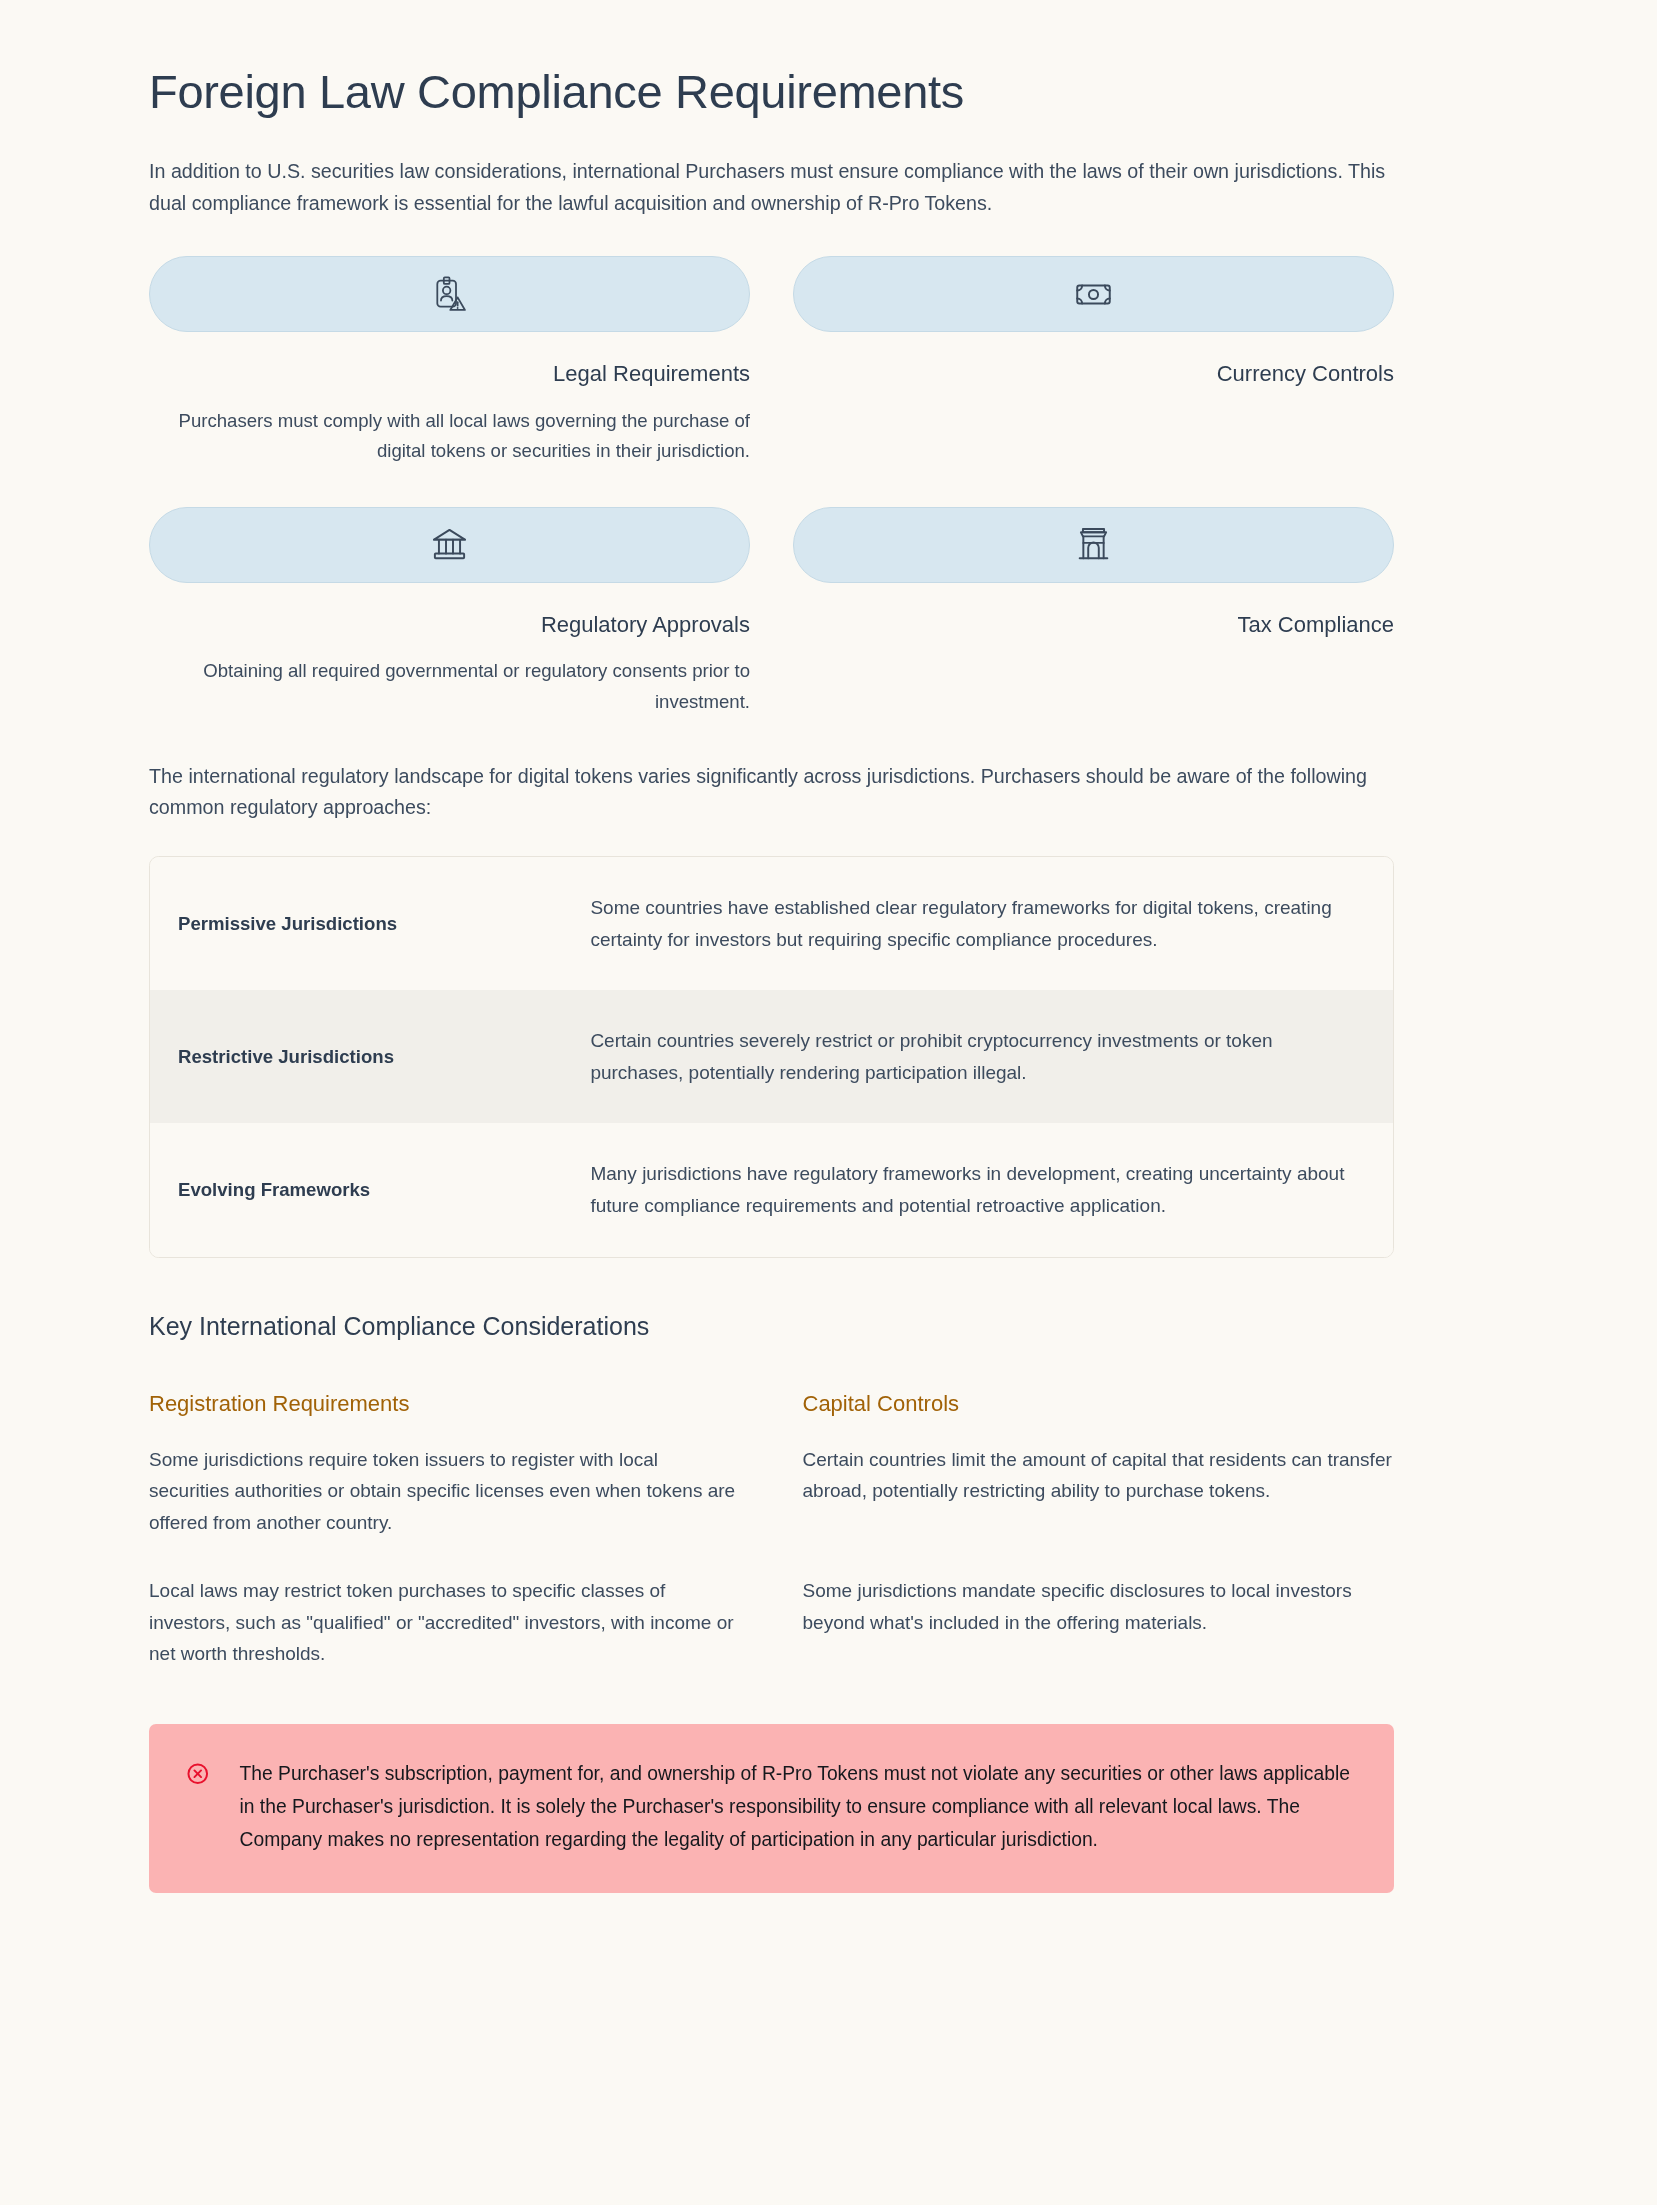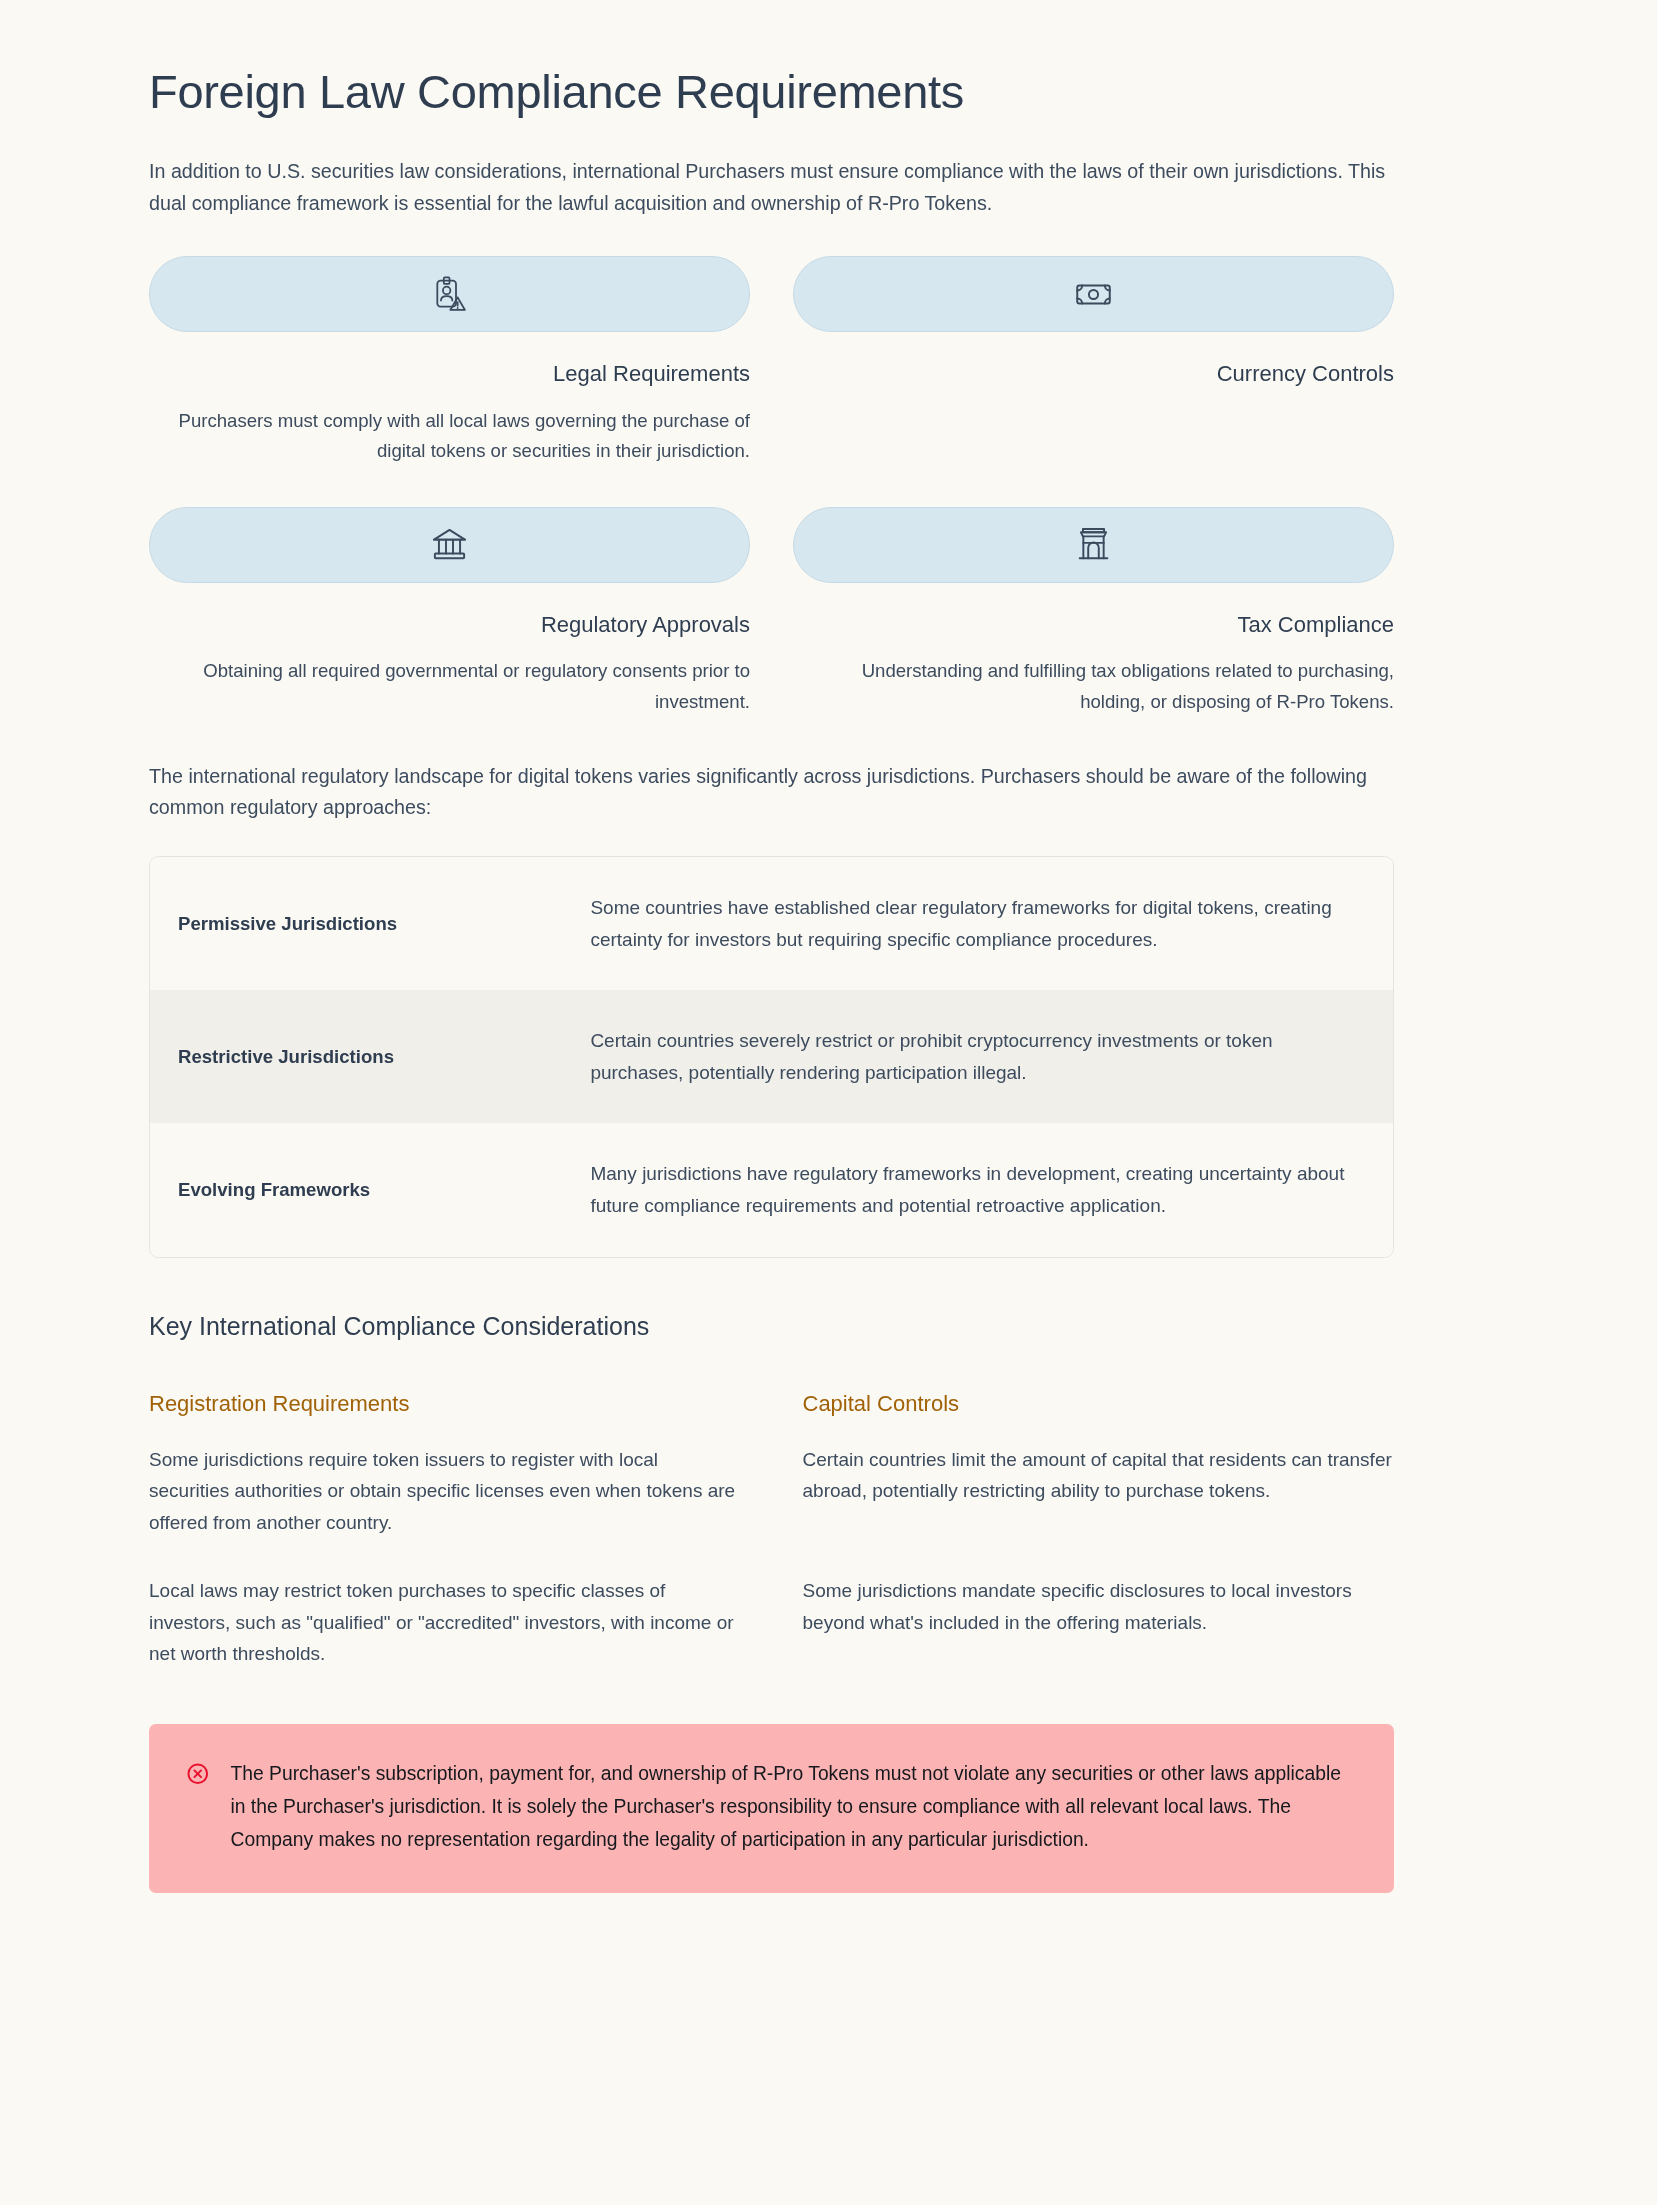--- a/index.html
+++ b/index.html
@@ -155,21 +155,21 @@
     color: #3c4b5e;
   }
 
   
   .alert {
     background: #fbb3b3;
     border-radius: 7px;
     padding: 33px 37px 37px 37px;
     display: flex;
     align-items: flex-start;
-    gap: 21px;
+    gap: 30px;
   }
 
   .alert-icon {
     flex: 0 0 auto;
     margin-top: 5.5px;
   }
 
   .alert-icon svg { display: block; }
 
   .alert-text {
@@ -250,21 +250,20 @@
             <path d="M8.5 9h31l-2.5 5h-26z"></path>
             <path d="M11.5 14v27"></path>
             <path d="M36.5 14v27"></path>
             <path d="M11.5 22h25"></path>
             <path d="M17.5 41V28a6.5 6.5 0 0 1 13 0v13"></path>
             <path d="M7 41h34"></path>
           </svg>
         </span>
       </div>
       <div class="card-title">Tax Compliance</div>
-      <div class="card-desc">Understanding and fulfilling tax obligations related to purchasing, holding, or disposing of R-Pro Tokens.</div>
     </div>
 
   </div>
 
   <p class="table-lead">The international regulatory landscape for digital tokens varies significantly across jurisdictions. Purchasers should be aware of the following common regulatory approaches:</p>
 
   <div class="def-table">
     <div class="def-row plain">
       <div class="def-term">Permissive Jurisdictions</div>
       <div class="def-desc">Some countries have established clear regulatory frameworks for digital tokens, creating certainty for investors but requiring specific compliance procedures.</div>

